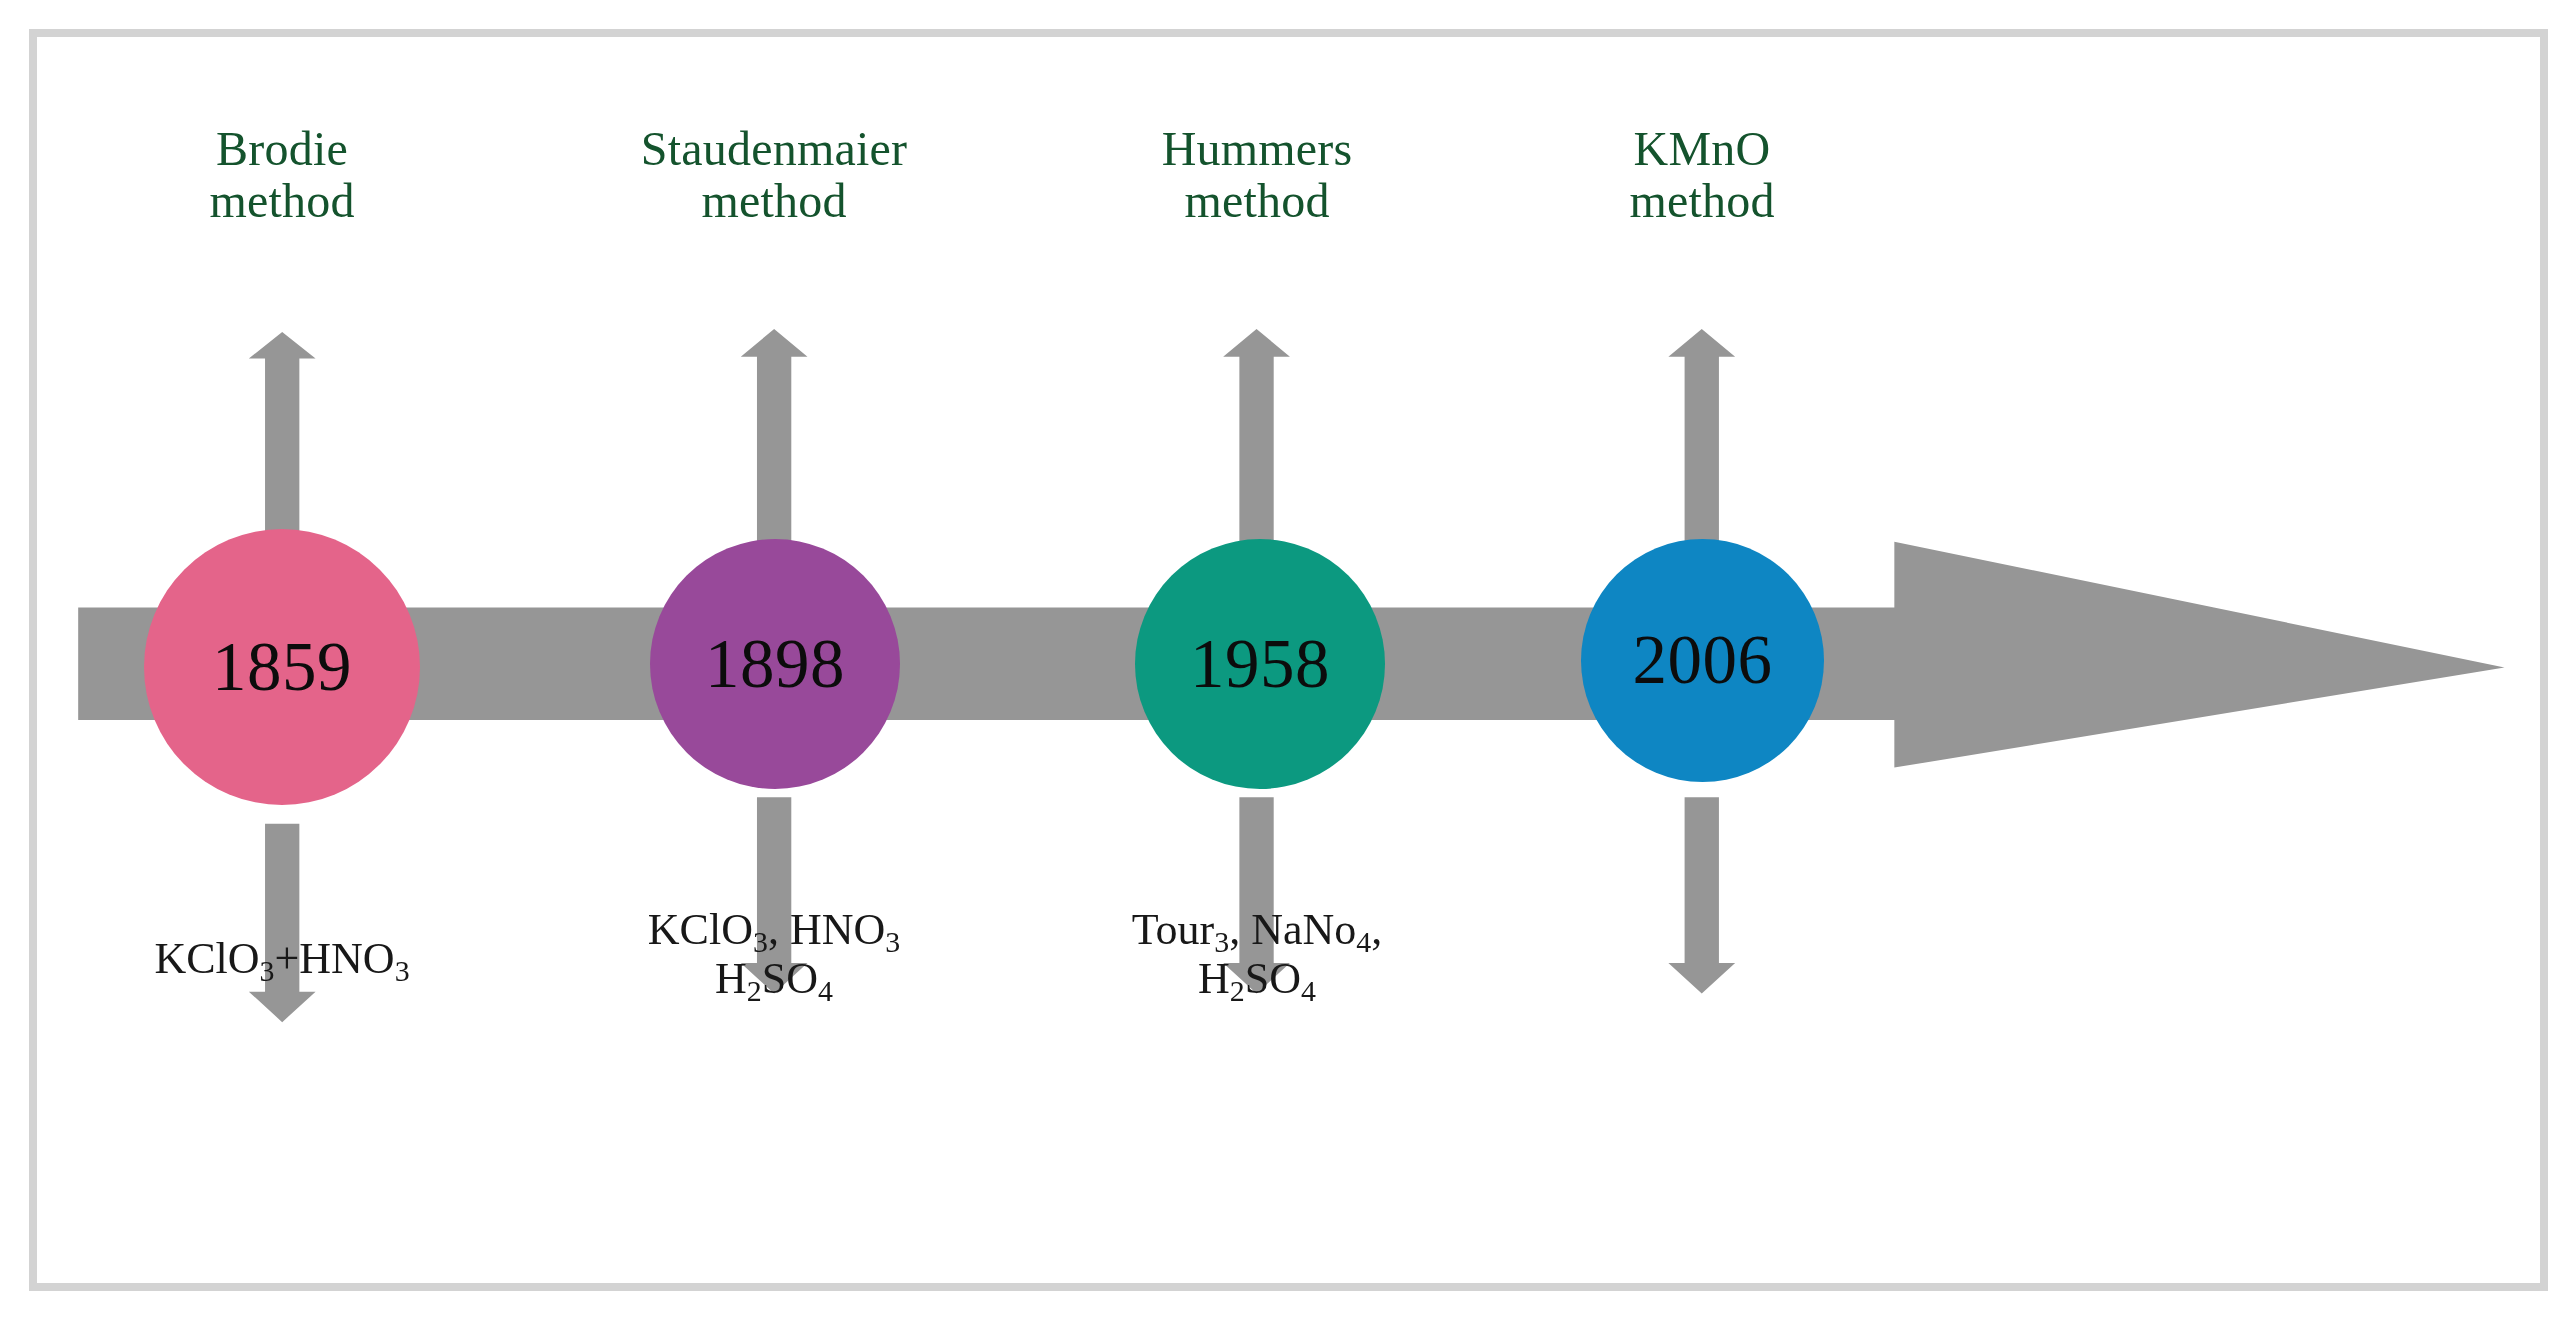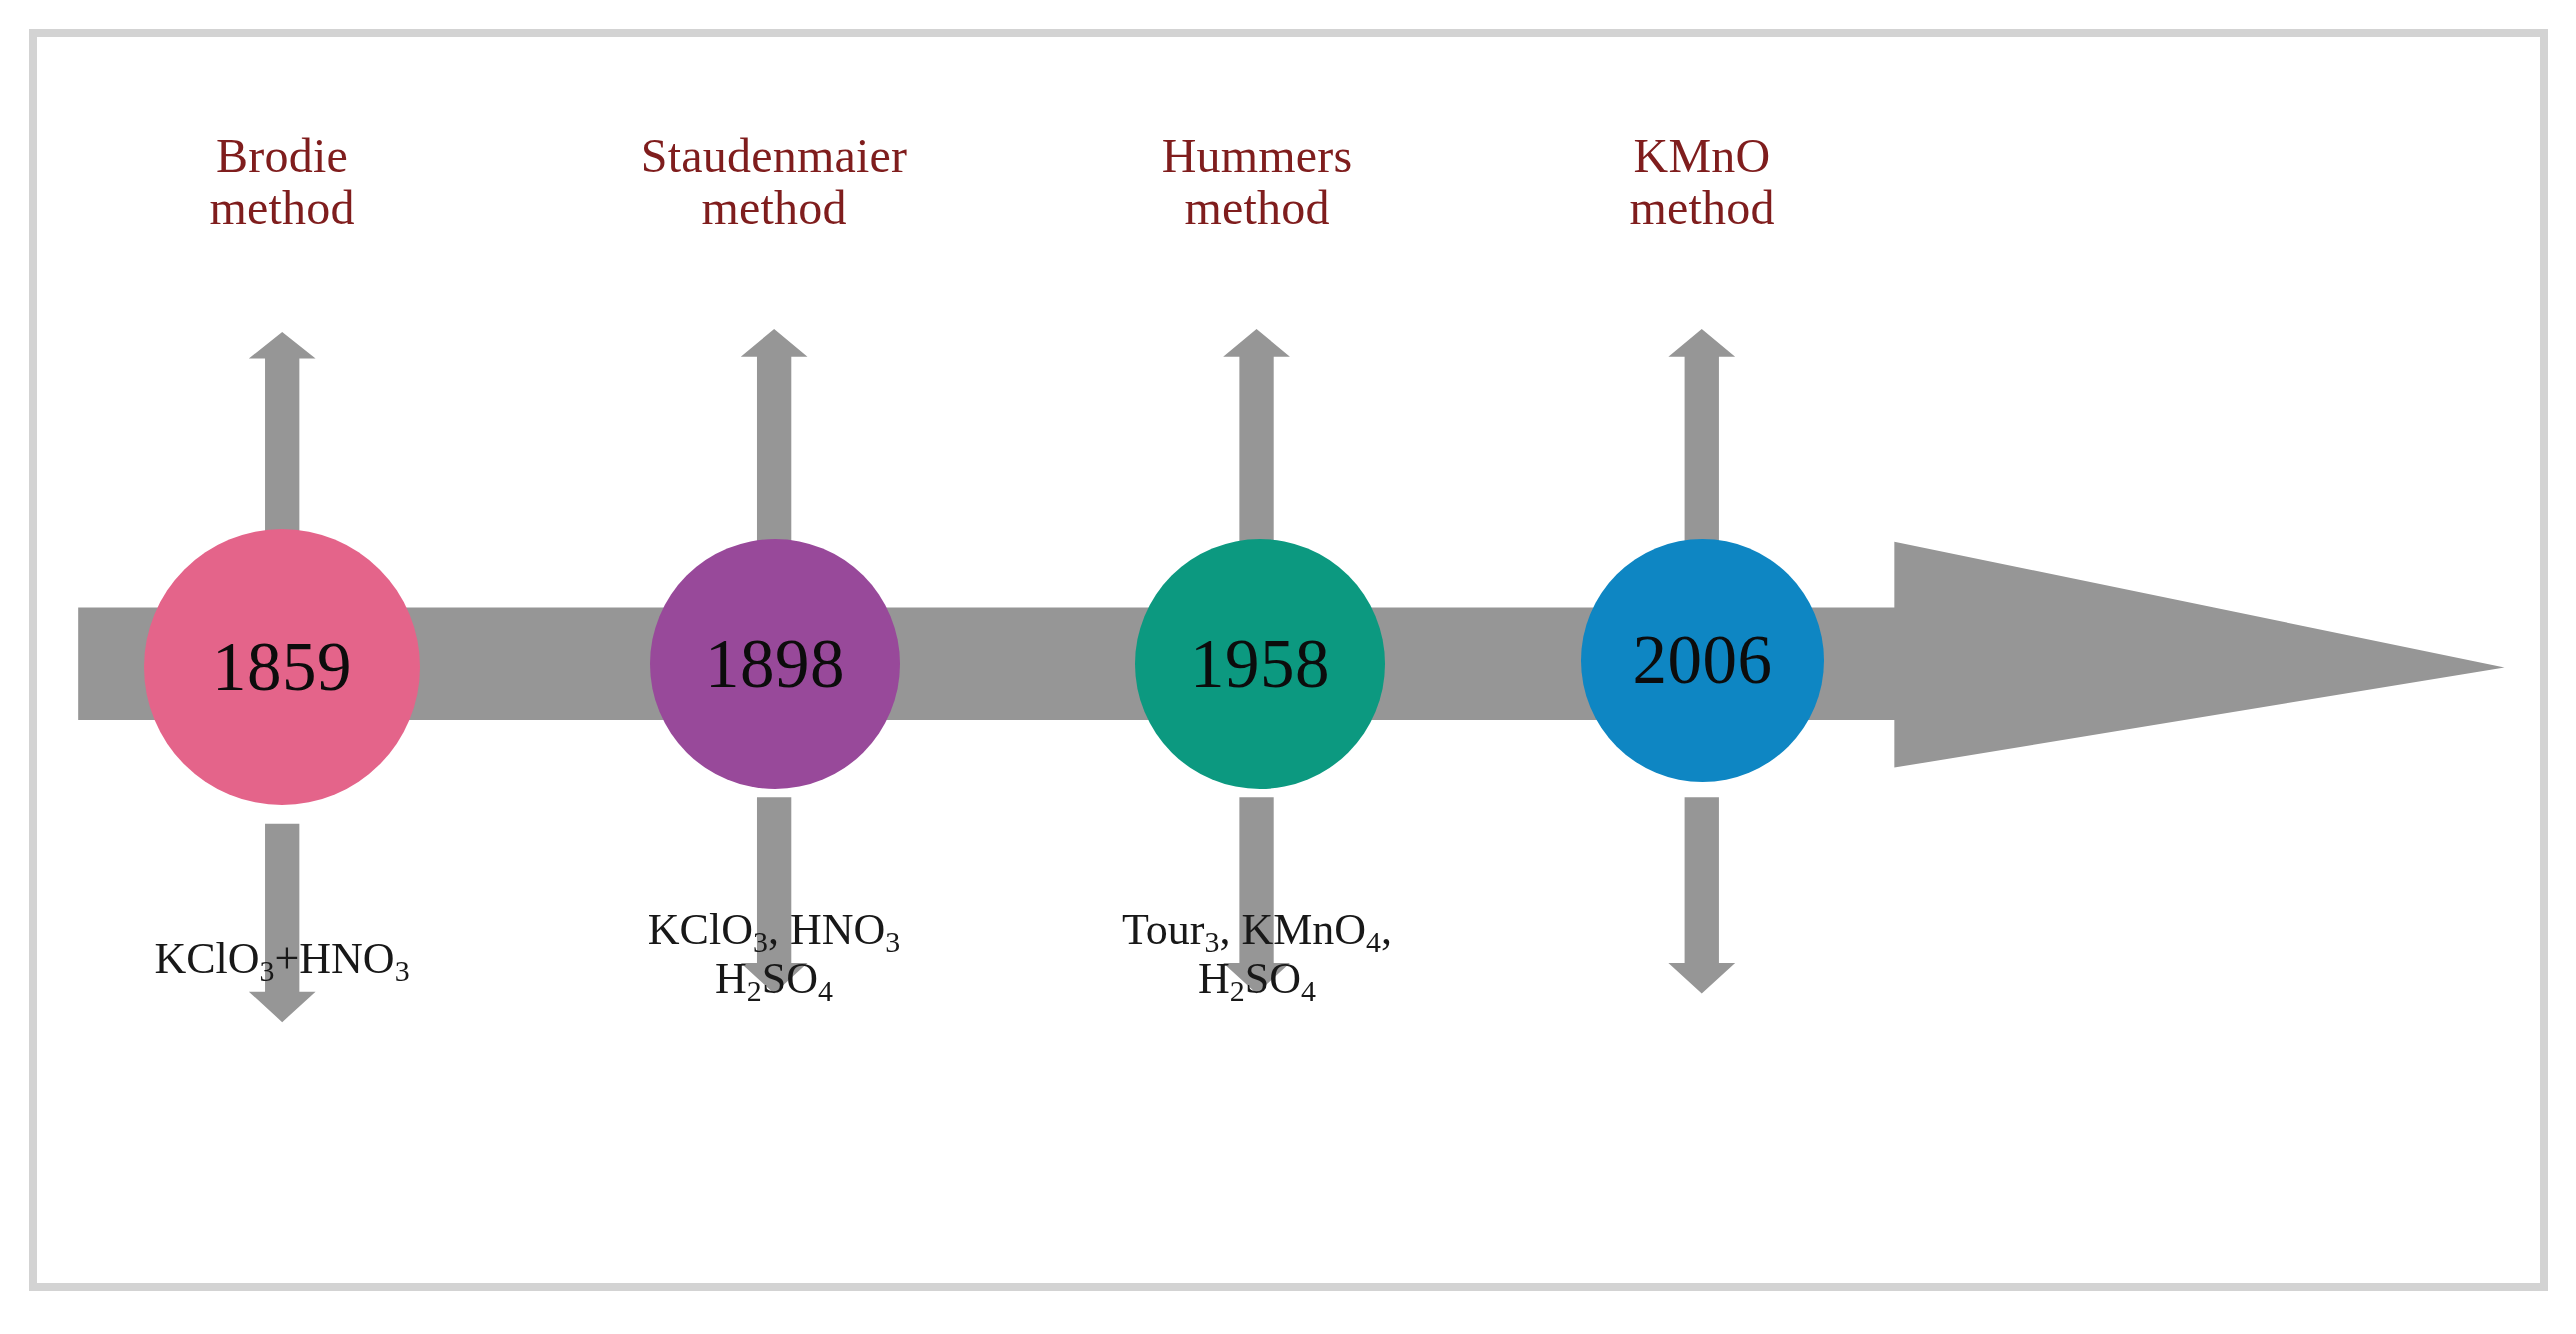--- a/index.html
+++ b/index.html
@@ -39,26 +39,26 @@
   .milestone {
     position: absolute;
     top: 114px;
     width: 400px;
     height: 953px;
     margin-left: -200px;
     text-align: center;
   }
   .method-label {
     position: absolute;
-    top: 16px;
+    top: 9px;
     left: 0;
     width: 100%;
     font-size: 48px;
     line-height: 1.08;
-    color: #7f1d1d;
+    color: #14532d;
     letter-spacing: 0.2px;
   }
   .method-label .ln {
     display: block;
   }
   .reagent-label {
     position: absolute;
     left: 0;
     width: 100%;
     font-size: 44px;
@@ -146,21 +146,21 @@
       <span class="ln"><span>H</span><sub>2</sub><span>SO</span><sub>4</sub></span>
     </div>
   </div>
 
   <div class="milestone" style="left:1257px;">
     <div class="method-label">
       <span class="ln">Hummers</span>
       <span class="ln">method</span>
     </div>
     <div class="reagent-label" style="top:791px;">
-      <span class="ln"><span>Tour</span><sub>3</sub><span>, KMnO</span><sub>4</sub><span>,</span></span>
+      <span class="ln"><span>Tour</span><sub>3</sub><span>, NaNo</span><sub>4</sub><span>,</span></span>
       <span class="ln"><span>H</span><sub>2</sub><span>SO</span><sub>4</sub></span>
     </div>
   </div>
 
   <div class="milestone" style="left:1702px;">
     <div class="method-label">
       <span class="ln">KMnO</span>
       <span class="ln">method</span>
     </div>
   </div>

